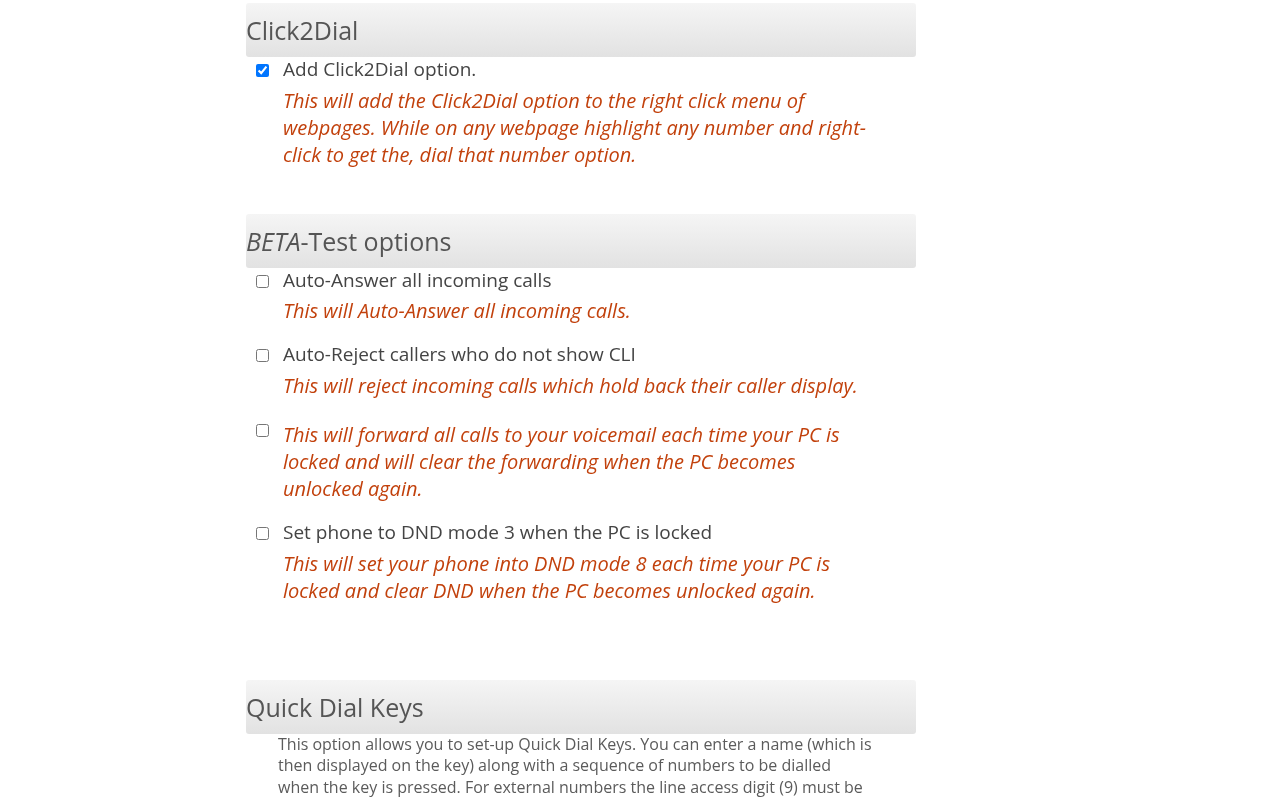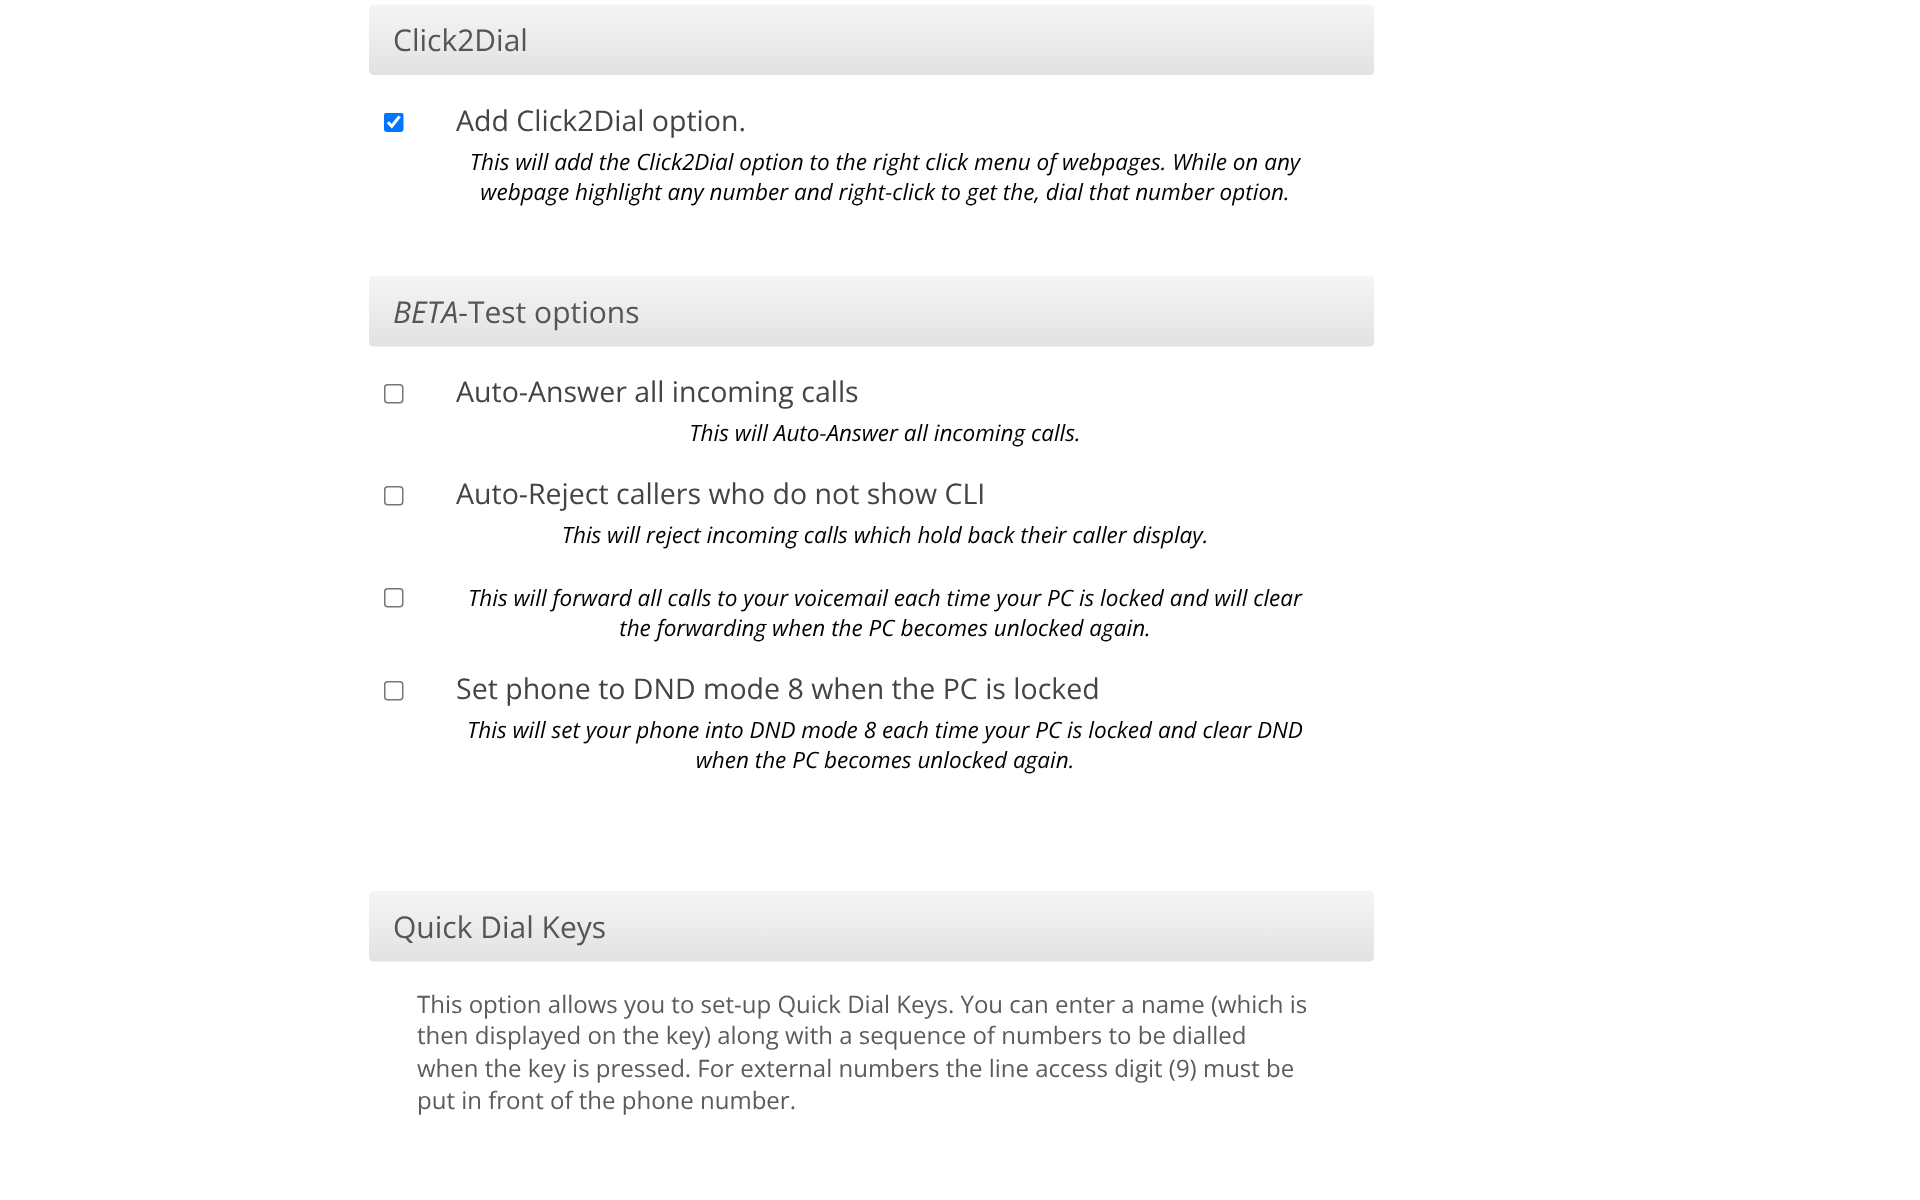--- a/index.html
+++ b/index.html
@@ -10,59 +10,56 @@
     font-size: 16px;
   }
   .container {
     width: 670px;
     margin-left: 246px;
     padding-top: 3px;
   }
   .section-header {
     background: linear-gradient(#f5f5f5, #e2e2e2);
     border-radius: 3px;
-    padding: 10px 16px;
-    font-size: 20px;
+    padding: 10px 0;
+    font-size: 25px;
     color: #555;
-    margin-bottom: 18px;
   }
   .section-header em {
     font-style: italic;
     text-align: right;
   }
   .option-row {
     display: flex;
     align-items: flex-start;
     margin-bottom: 4px;
     padding-left: 10px;
-    gap: 21px;
   }
   .option-row input[type="checkbox"] {
     margin-top: 7px;
     margin-right: 14px;
     width: 13px;
     height: 13px;
   }
   .option-text {
     flex: 1;
   }
   .option-title {
     font-size: 19px;
     color: #444;
     line-height: 1.35;
   }
   .option-desc {
     font-style: italic;
-    color: #000000;
-    font-size: 15px;
+    color: #c2410c;
+    font-size: 20px;
     line-height: 1.35;
     margin-top: 4px;
     margin-bottom: 14px;
     padding-right: 40px;
-    text-align: center;
   }
   .section-desc {
     color: #5b5b5b;
     font-size: 16px;
     line-height: 1.35;
     padding-left: 32px;
     padding-right: 40px;
     margin-bottom: 30px;
   }
   .section-gap {
@@ -108,21 +105,21 @@
       </div>
       <div class="option-row">
     <input type="checkbox" style="">
     <div class="option-text">
       <div class="option-desc">This will forward all calls to your voicemail each time your PC is locked and will clear the forwarding when the PC becomes unlocked again.</div>
     </div>
       </div>
       <div class="option-row">
     <input type="checkbox" style="">
     <div class="option-text">
-      <div class="option-title">Set phone to DND mode 8 when the PC is locked</div>
+      <div class="option-title">Set phone to DND mode 3 when the PC is locked</div>
       <div class="option-desc">This will set your phone into DND mode 8 each time your PC is locked and clear DND when the PC becomes unlocked again.</div>
     </div>
       </div>
     </div>
 
   <div class="section-gap-big"></div>
 
   <div class="section-header">Quick Dial Keys</div>
   <div class="section-desc">This option allows you to set-up Quick Dial Keys. You can enter a name (which is then displayed on the key) along with a sequence of numbers to be dialled when the key is pressed. For external numbers the line access digit (9) must be put in front of the phone number.</div>
 

